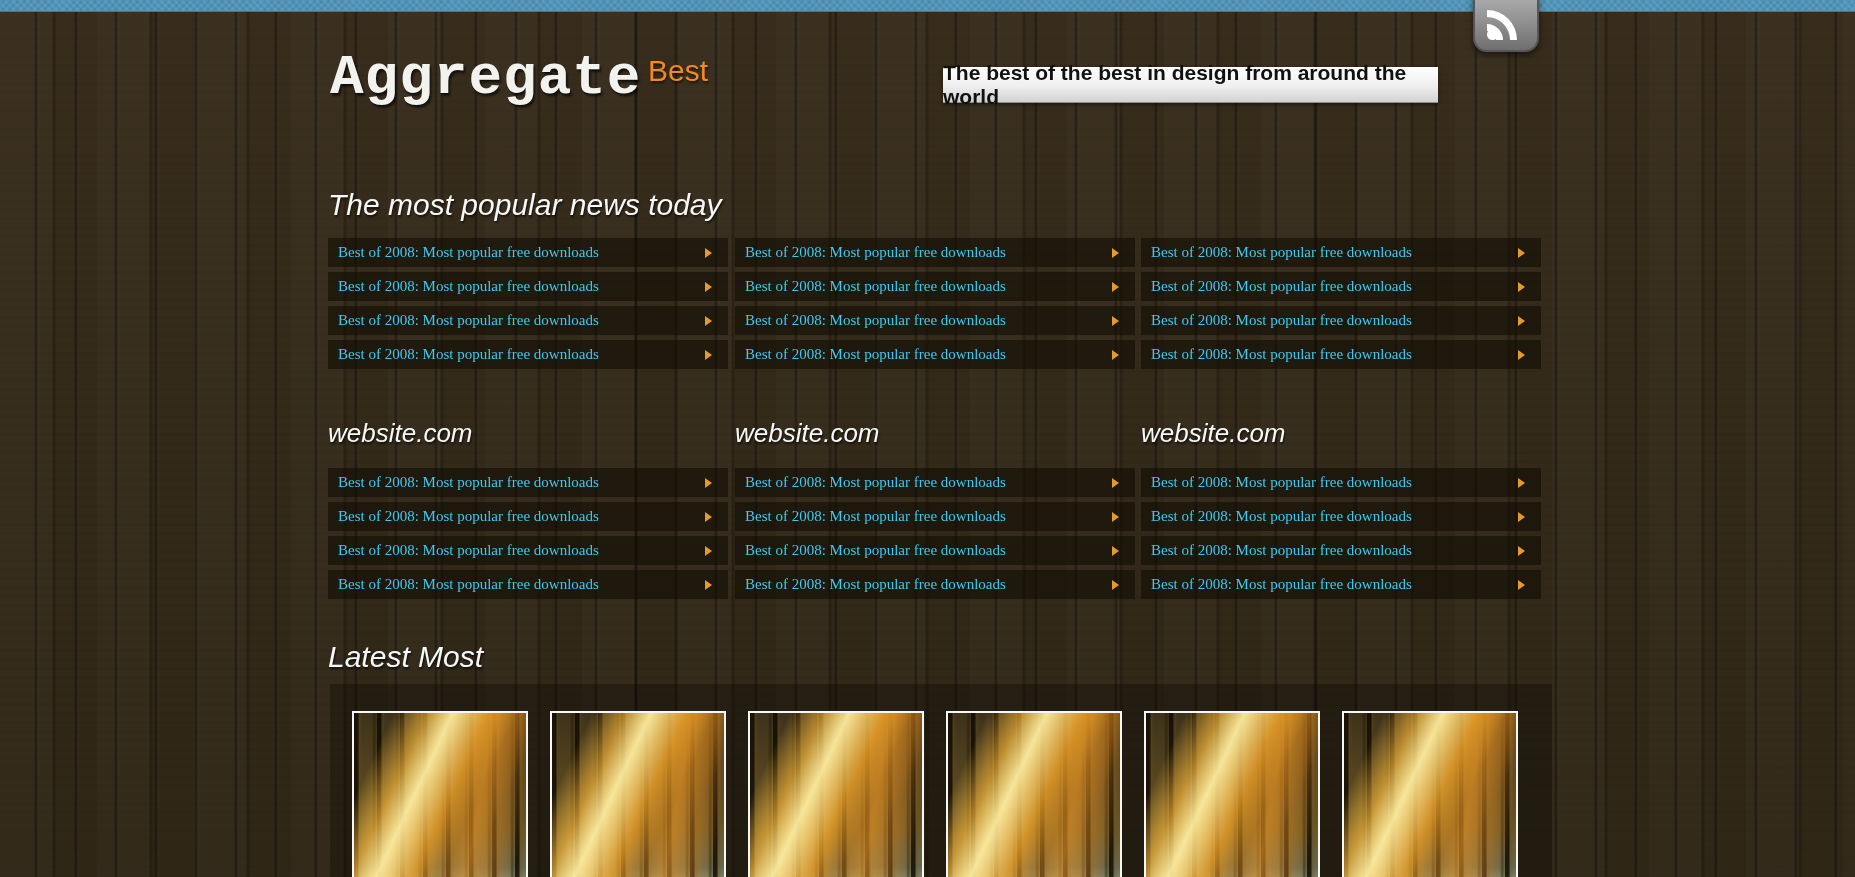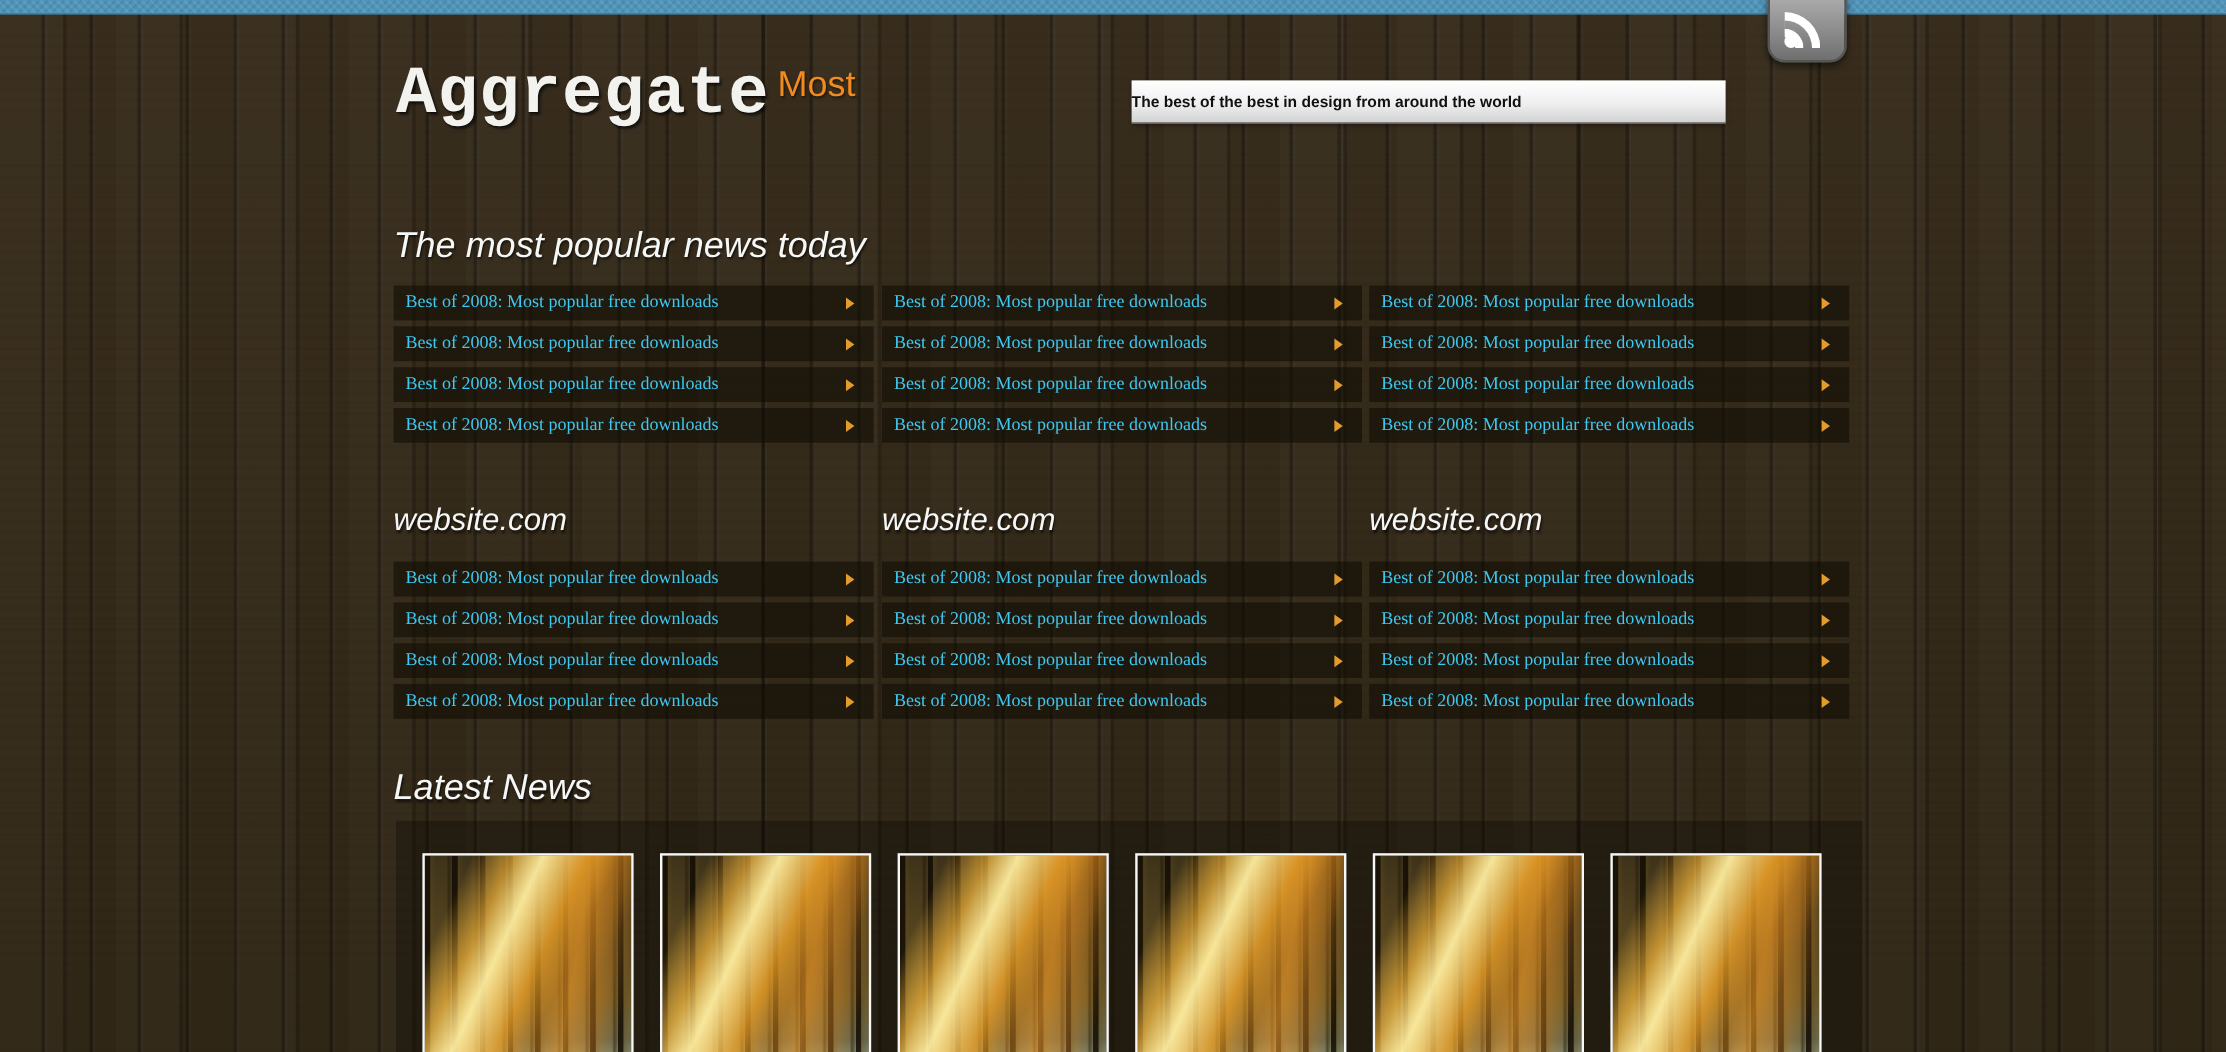--- a/index.html
+++ b/index.html
@@ -60,22 +60,22 @@
     font-family:"Liberation Sans", sans-serif; font-size:30px; line-height:30px;
     color:#f28a1f; text-shadow:1px 2px 2px rgba(0,0,0,.5);
   }
 
   
   #tagline {
     position:absolute; left:943px; top:67px; width:495px; height:36px;
     background:linear-gradient(180deg,#ffffff 0%, #efefef 55%, #d2d2d2 100%);
     border-bottom:1px solid #8e8e8e;
     box-shadow:0 2px 4px rgba(0,0,0,.45);
-    display:flex; align-items:center; justify-content:flex-start;
-    font-size:13px; font-weight:bold; color:#111;
+    display:flex; align-items:center; justify-content:flex-end;
+    font-size:21px; font-weight:bold; color:#111;
   }
 
   .section-title {
     position:absolute; left:328px;
     font-style:italic; font-size:30px; line-height:34px; color:#f6f8f7;
     text-shadow:1px 2px 2px rgba(0,0,0,.6);
   }
   #popular-title { top:188px; }
   #latest-title  { top:640px; }
 
@@ -151,21 +151,21 @@
   <div class="rss-badge">
     <div class="rss-glyph">
       <div class="rss-wave large"></div>
       <div class="rss-wave small"></div>
       <div class="rss-dot"></div>
     </div>
   </div>
 
   <div id="logo">
     <span id="logo-main">Aggregate</span>
-    <span id="logo-accent">Most</span>
+    <span id="logo-accent">Best</span>
   </div>
 
   <div id="tagline">
     <span>The best of the best in design from around the world</span>
   </div>
 
   <div id="popular-title" class="section-title">The most popular news today</div>
 
   <div class="link-col c0 sec1">
     <div class="link-row">
@@ -274,21 +274,21 @@
     <div class="link-row">
         <span class="link-text">Best of 2008: Most popular free downloads</span>
         <span class="arrow-icon"></span>
       </div>
     <div class="link-row">
         <span class="link-text">Best of 2008: Most popular free downloads</span>
         <span class="arrow-icon"></span>
       </div>
   </div>
 
-  <div id="latest-title" class="section-title">Latest News</div>
+  <div id="latest-title" class="section-title">Latest Most</div>
 
   <div id="latest-panel">
     <div id="thumb-row">
       <div class="thumb"></div>
       <div class="thumb"></div>
       <div class="thumb"></div>
       <div class="thumb"></div>
       <div class="thumb"></div>
       <div class="thumb"></div>
     </div>

